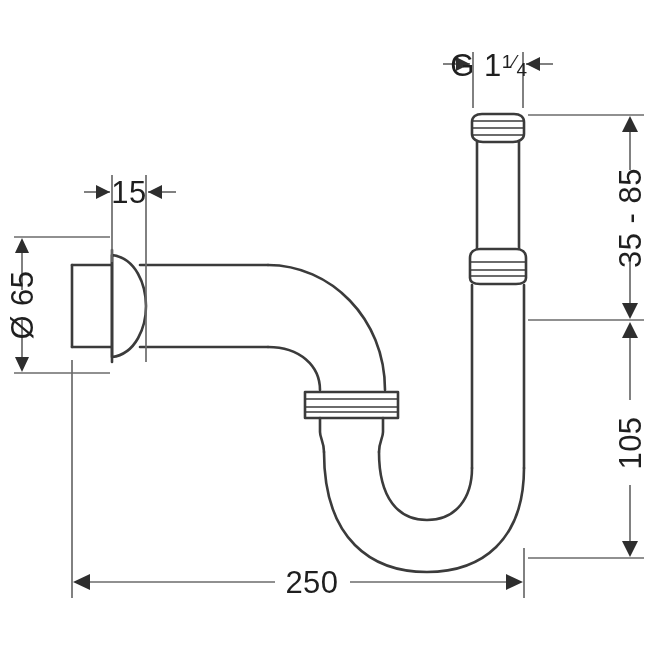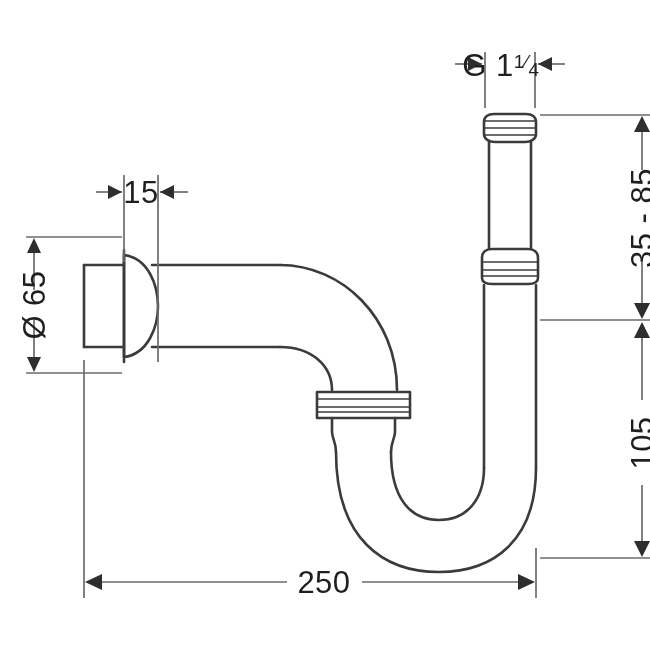--- a/index.html
+++ b/index.html
@@ -11,21 +11,20 @@
     width: 650px;
     height: 650px;
     font-family: "Liberation Sans", sans-serif;
     overflow: hidden;
   }
   #drawing-root {
     position: relative;
     width: 630px;
     height: 650px;
     background: #ffffff;
-    padding-left: 12px;
   }
   svg.drawing {
     display: block;
     width: 650px;
     height: 650px;
   }
   .part-line {
     fill: none;
     stroke: #3b3b3b;
     stroke-width: 2.6;

